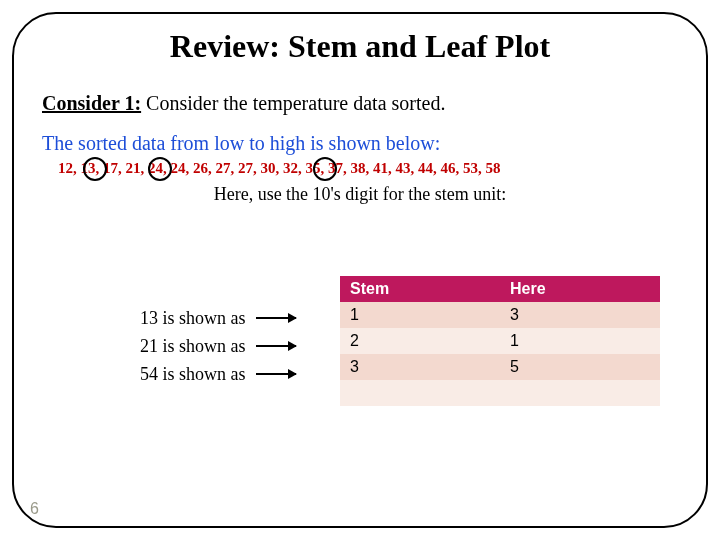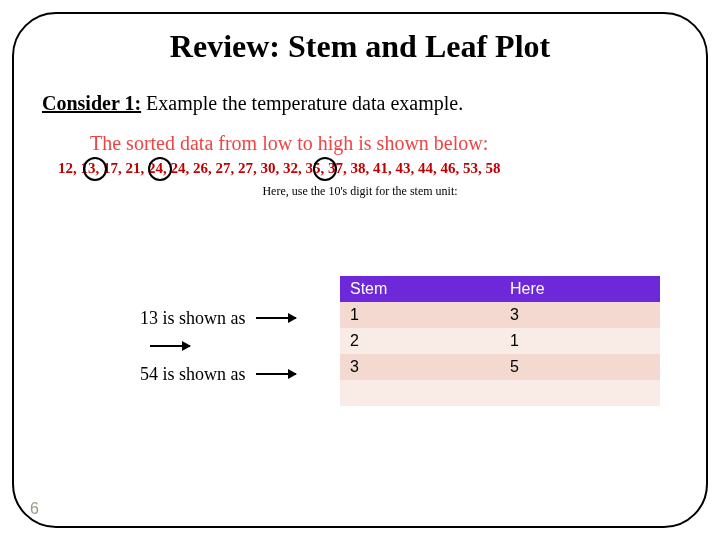--- a/index.html
+++ b/index.html
@@ -28,36 +28,35 @@
     position: absolute;
     left: 42px; top: 92px;
     font-size: 20px;
     color: #000;
   }
   .example-label { font-weight: bold; text-decoration: underline; }
   .sorted-line {
     position: absolute;
     left: 42px; top: 132px;
     font-size: 20px;
-    color: #ef4444;
-    margin-left: 48px;
+    color: #1d4ed8;
   }
   .data-line {
     position: absolute;
     left: 58px; top: 160px;
     font-size: 15px;
     font-weight: bold;
     color: #c00000;
     white-space: nowrap;
   }
   .stem-instr {
     position: absolute;
     left: 0; top: 184px; width: 720px;
     text-align: center;
-    font-size: 12px;
+    font-size: 18px;
     color: #000;
   }
   .circle {
     position: absolute;
     width: 24px; height: 24px;
     border: 2px solid #000;
     border-radius: 50%;
     background: transparent;
   }
   .c1 { left: 83px; top: 157px; }
@@ -95,23 +94,23 @@
     font-family: Arial, Helvetica, sans-serif;
     font-size: 16px;
     border-collapse: collapse;
   }
   .table th, .table td {
     text-align: left;
     padding: 4px 10px;
     height: 26px;
   }
   .table thead th {
-    background: #6d28d9;
+    background: #be185d;
     color: #fff;
-    font-weight: normal;
+    font-weight: bold;
   }
   .table .stem-col { width: 50%; }
   .table .leaf-col { width: 50%; }
   .table tbody tr:nth-child(odd) td { background: #f3d9cf; }
   .table tbody tr:nth-child(even) td { background: #f9ece6; }
   .page-num {
     position: absolute;
     left: 30px; bottom: 22px;
     font-size: 16px;
     color: #9a9a8a;
@@ -120,39 +119,40 @@
 </style>
 </head>
 <body>
 
 <div class="slide">
   <div class="frame"></div>
 
   <div class="title">Review: Stem and Leaf Plot</div>
 
   <div class="example-line">
-    <span class="example-label">Consider 1:</span><span> Example the temperature data example.</span>
+    <span class="example-label">Consider 1:</span><span> Consider the temperature data sorted.</span>
   </div>
 
   <div class="sorted-line">The sorted data from low to high is shown below:</div>
 
   <div class="data-line">12, 13, 17, 21, 24, 24, 26, 27, 27, 30, 32, 35, 37, 38, 41, 43, 44, 46, 53, 58</div>
 
   <div class="circle c1"></div>
   <div class="circle c2"></div>
   <div class="circle c3"></div>
 
   <div class="stem-instr">Here, use the 10's digit for the stem unit:</div>
 
   <div class="shown-block">
     <div class="shown-row">
       <span>13 is shown as</span>
       <span class="arrow"></span>
     </div>
     <div class="shown-row">
+      <span>21 is shown as</span>
       <span class="arrow"></span>
     </div>
     <div class="shown-row">
       <span>54 is shown as</span>
       <span class="arrow"></span>
     </div>
   </div>
 
   <table class="table">
     <thead>

